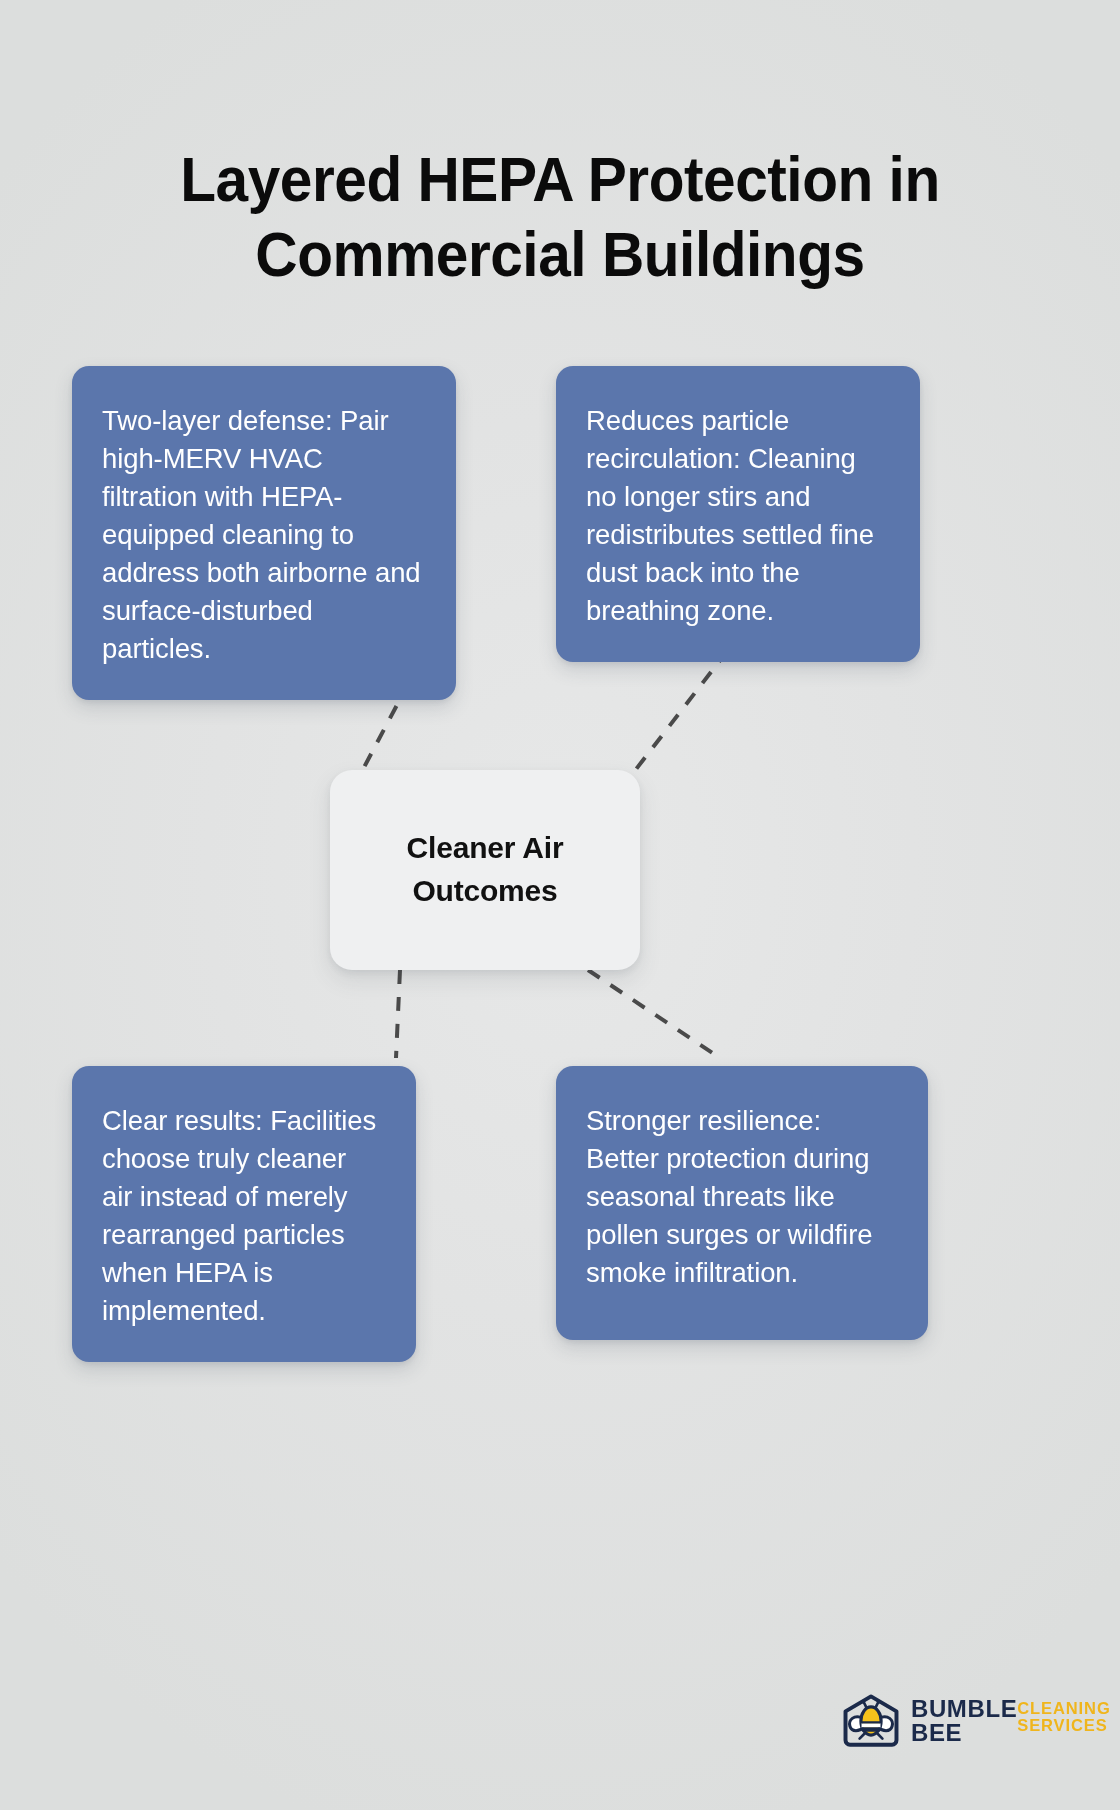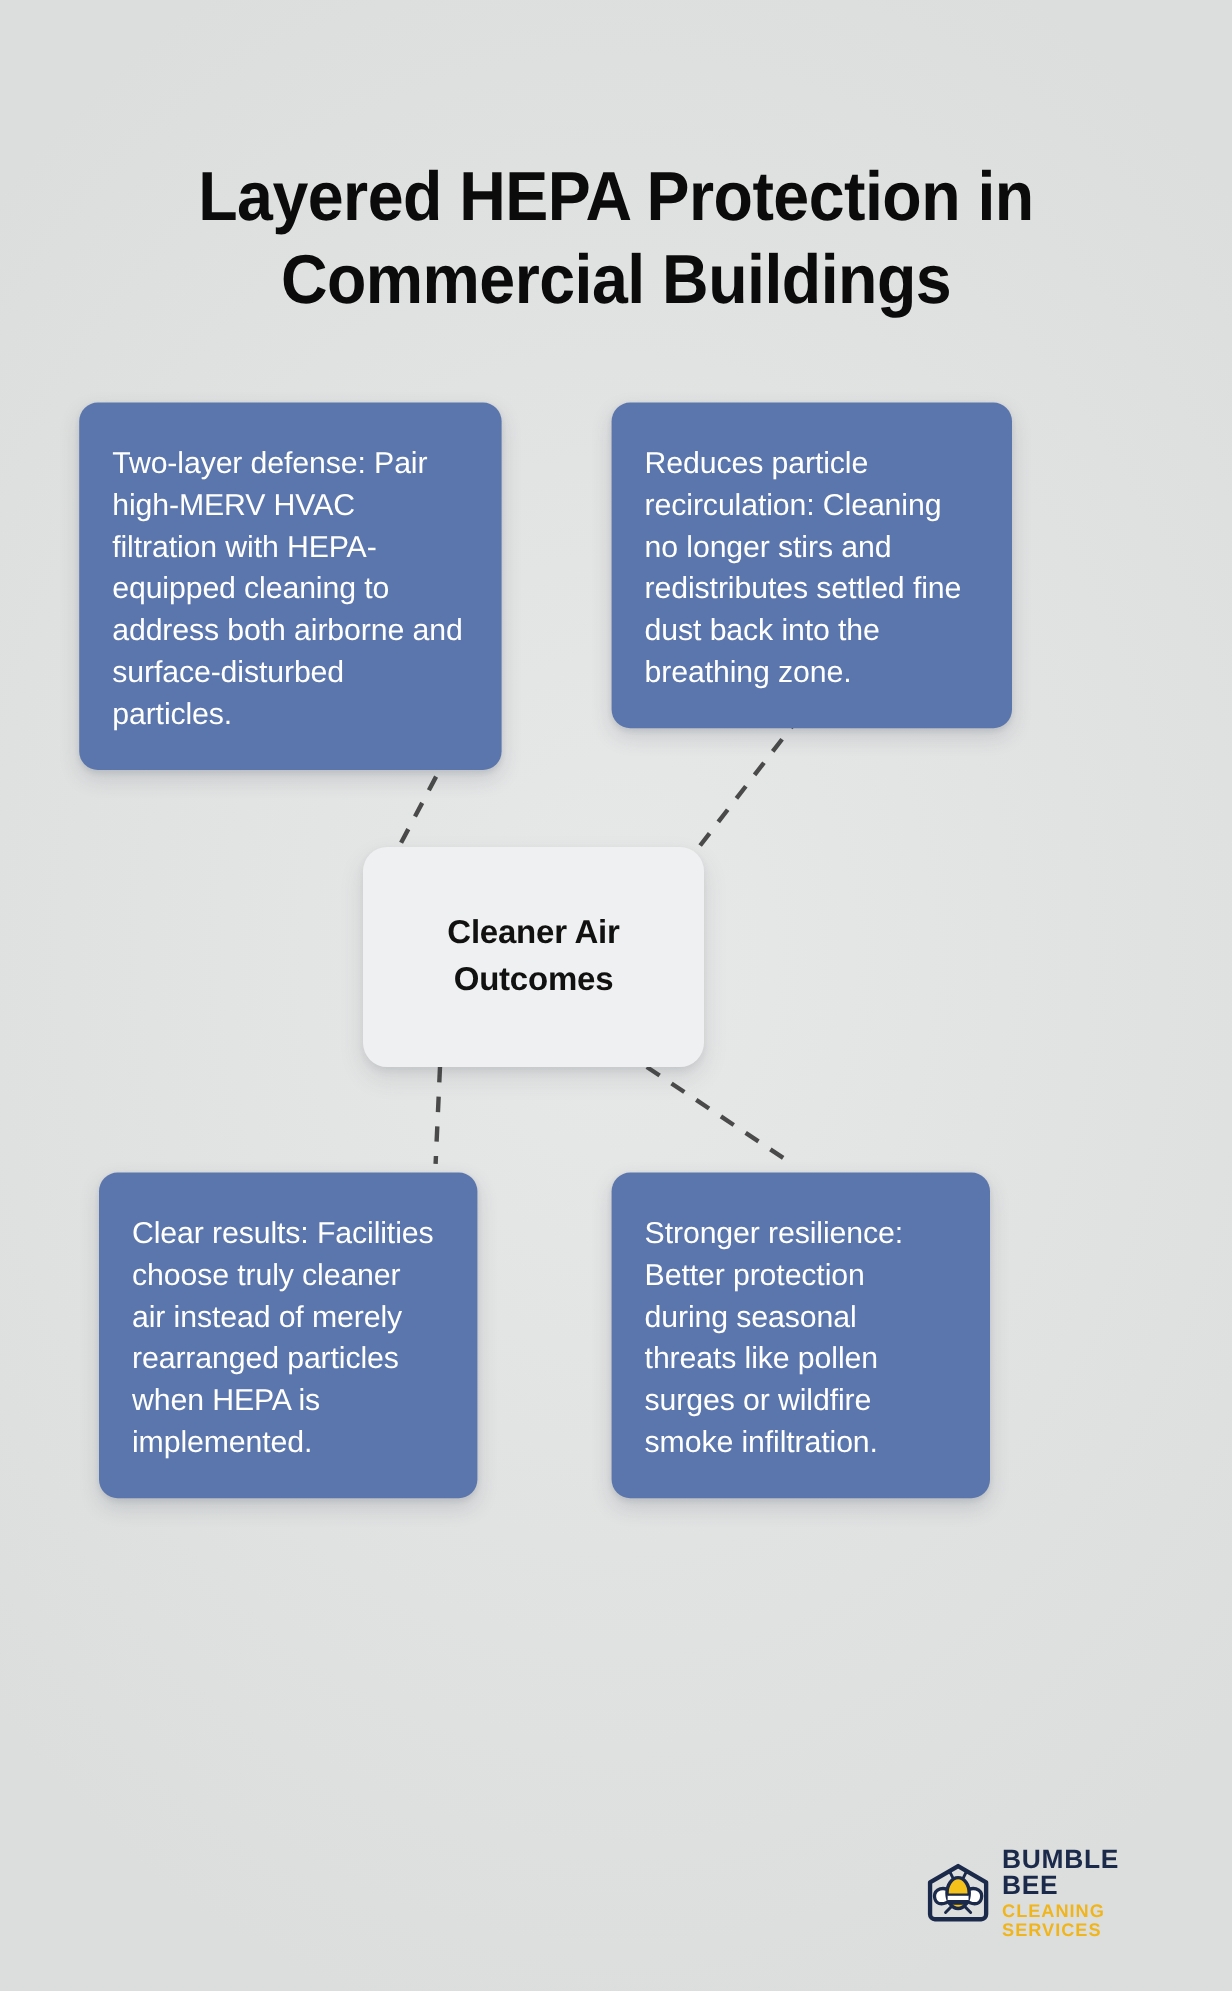--- a/index.html
+++ b/index.html
@@ -59,22 +59,22 @@
     color: #ffffff;
     padding: 36px 34px 32px 30px;
     font-size: 27.5px;
     line-height: 1.38;
     font-weight: 400;
     box-shadow: 0 8px 18px rgba(60,70,90,0.17), 0 2px 5px rgba(60,70,90,0.10);
     letter-spacing: -0.1px;
   }
   #node-tl { left: 72px;  top: 366px;  width: 384px; min-height: 312px; }
   #node-tr { left: 556px; top: 366px;  width: 364px; min-height: 274px; }
-  #node-bl { left: 90px;  top: 1066px; width: 344px; min-height: 274px; }
-  #node-br { left: 556px; top: 1066px; width: 344px; min-height: 274px; }
+  #node-bl { left: 72px;  top: 1066px; width: 344px; min-height: 274px; }
+  #node-br { left: 556px; top: 1066px; width: 372px; min-height: 274px; }
 
   #node-center {
     left: 330px;
     top: 770px;
     width: 310px;
     height: 200px;
     background: #eff0f1;
     border-radius: 22px;
     display: flex;
     align-items: center;
@@ -99,21 +99,21 @@
     top: 1690px;
     width: 200px;
     height: 62px;
     display: flex;
     align-items: center;
     gap: 9px;
   }
   #logo-mark { width: 62px; height: 58px; flex: none; }
   #logo-words {
     display: flex;
-    flex-direction: column;
+    flex-direction: row;
     justify-content: space-between;
     line-height: 1;
   }
   #logo-name {
     font-family: "Liberation Sans Narrow", "Liberation Sans", sans-serif;
     font-weight: bold;
     font-size: 24px;
     color: #1b2a४4;
     color: #1b2a4a;
     letter-spacing: 0.6px;

